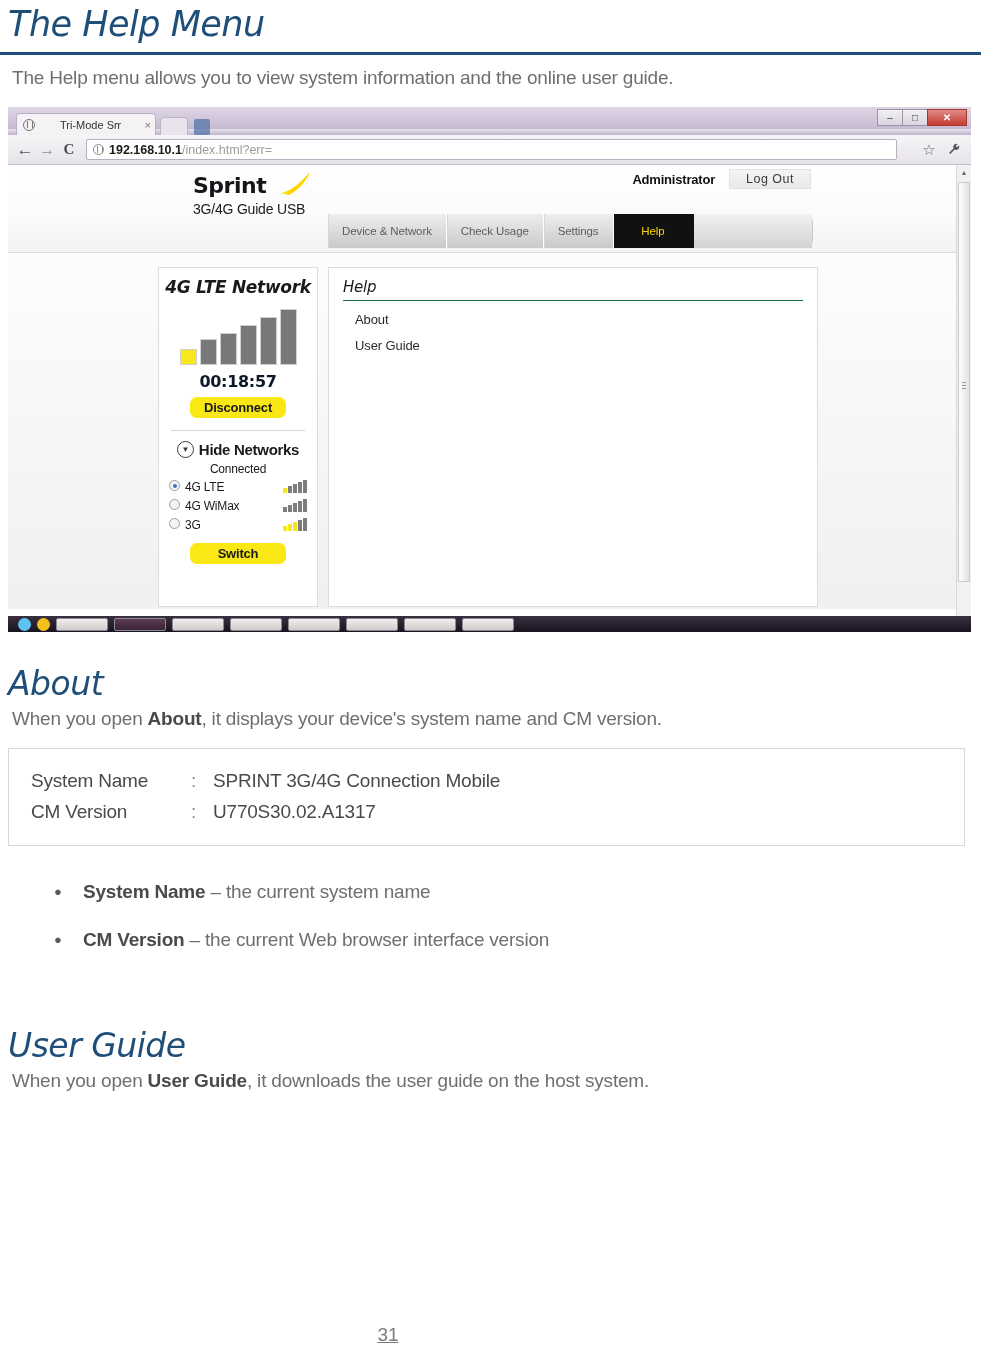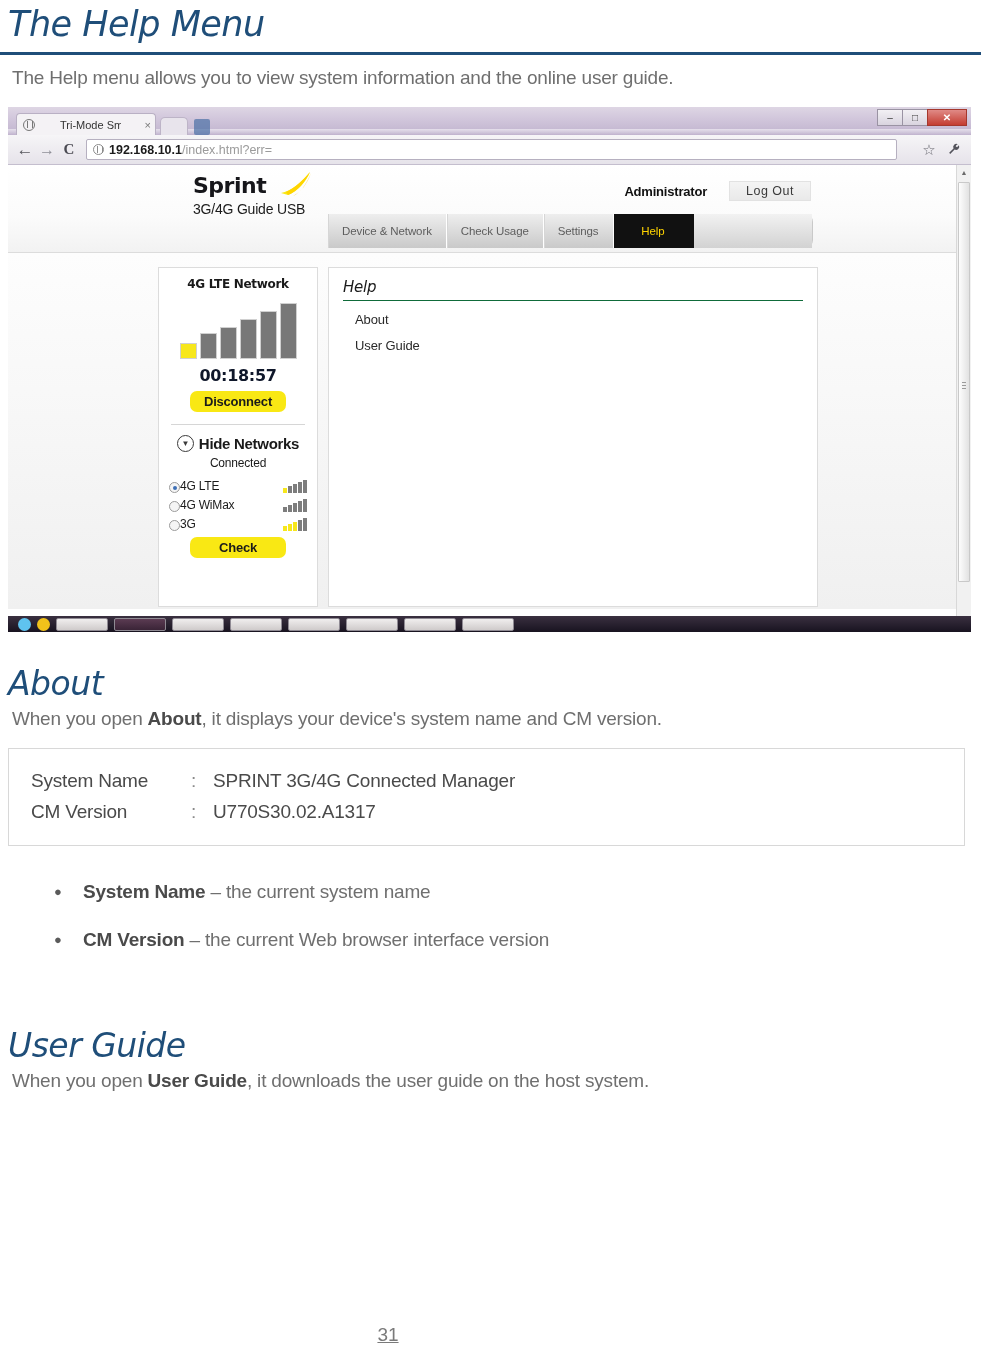--- a/index.html
+++ b/index.html
@@ -254,22 +254,22 @@
     display: inline-block;
   }
   .swoosh {
     display:inline-block; vertical-align: -4px; margin-left: 8px;
     width: 34px; height: 26px; position: relative;
   }
   .brand-sub {
     font-size: 14px; color: #1b1b1b; margin-top: 3px; letter-spacing: -0.2px;
   }
   .admin-bar {
-    position: absolute; right: 160px; top: 16px;
-    display: flex; align-items: center; gap: 8px; margin-left: 45px;
+    position: absolute; right: 160px; top: 4px;
+    display: flex; align-items: center; gap: 0; margin-left: 45px;
   }
   .admin-name {
     font-size: 13px; font-weight: bold; color: #111; letter-spacing: -0.2px;
     padding-right: 14px;
   }
   .logout-btn {
     font-size: 12.5px; color: #3a3a3a;
     background: linear-gradient(180deg,#f4f4f4,#e9e9e9);
     border: 1px solid #e2e2e2;
     padding: 2px 16px;
@@ -311,22 +311,22 @@
   
   .net-card {
     position: absolute; left: 150px; top: 14px;
     width: 160px; height: 340px;
     background: #ffffff;
     border: 1px solid #dcdcdc;
     text-align: center;
   }
   .net-title {
     font-family: "DejaVu Sans", sans-serif;
-    font-weight: bold;
-    font-size: 12px; color: #1a1a1a; margin-top: 9px; letter-spacing: -0.3px;
+    font-style: italic; font-weight: bold;
+    font-size: 17px; color: #1a1a1a; margin-top: 9px; letter-spacing: -0.3px;
   }
   .bars {
     display: flex; align-items: flex-end; justify-content: center;
     gap: 3px; height: 58px; margin-top: 10px;
   }
   .bar { width: 17px; background: #787878; border: 1px solid #d0d0d0; }
   .bar.lit { background: #F7E71C; }
   .timer {
     font-family: "DejaVu Sans", sans-serif;
     font-size: 16px; font-weight: bold; color: #0f172a; margin-top: 7px;
@@ -351,22 +351,22 @@
     width: 17px; height: 17px; border-radius: 50%;
     border: 1.6px solid #3a3a3a;
     display: flex; align-items: center; justify-content: center;
     font-size: 8px; color: #3a3a3a; flex: none;
   }
   .connected-lbl {
     font-size: 12px; color: #1a1a1a; margin-top: 4px; letter-spacing: -0.2px;
   }
   .net-list { margin-top: 4px; padding: 0 10px; }
   .net-row {
-    display: flex; align-items: flex-end;
-    height: 19px; 
+    display: flex; align-items: flex-start;
+    height: 19px; gap: 5px;
   }
   .radio {
     width: 11px; height: 11px; border-radius: 50%;
     border: 1px solid #9b9b9b; background: #f5f5f5; flex: none;
     position: relative;
   }
   .radio.on::after {
     content: ""; position: absolute; left: 2.5px; top: 2.5px;
     width: 4px; height: 4px; border-radius: 50%; background: #3d6fb5;
   }
@@ -537,21 +537,21 @@
               <span class="minibars">
                 <i class="mb lit" style="height:5px"></i>
                   <i class="mb lit" style="height:7px"></i>
                   <i class="mb lit" style="height:9px"></i>
                   <i class="mb" style="height:11px"></i>
                   <i class="mb" style="height:13px"></i>
               </span>
             </div>
           </div>
 
-          <div class="yellow-btn">Check</div>
+          <div class="yellow-btn">Switch</div>
         </div>
 
         <div class="help-panel">
           <div class="help-title">Help</div>
           <div class="help-link">About</div>
           <div class="help-link">User Guide</div>
         </div>
       </div>
 
       <div class="vscroll">
@@ -579,21 +579,21 @@
 
   <div class="doc-h2" style="margin-top:20px">About</div>
   <div class="doc-p" style="padding-top:2px">
     <span>When you open </span><b>About</b><span>, it displays your device's system name and CM version.</span>
   </div>
 
   <div class="info-box">
     <div class="info-row">
       <span class="info-label">System Name</span>
       <span class="info-colon">:</span>
-      <span class="info-value">SPRINT 3G/4G Connected Manager</span>
+      <span class="info-value">SPRINT 3G/4G Connection Mobile</span>
     </div>
     <div class="info-row">
       <span class="info-label">CM Version</span>
       <span class="info-colon">:</span>
       <span class="info-value">U770S30.02.A1317</span>
     </div>
   </div>
 
   <ul class="bullets" style="margin-top:22px">
     <li>

